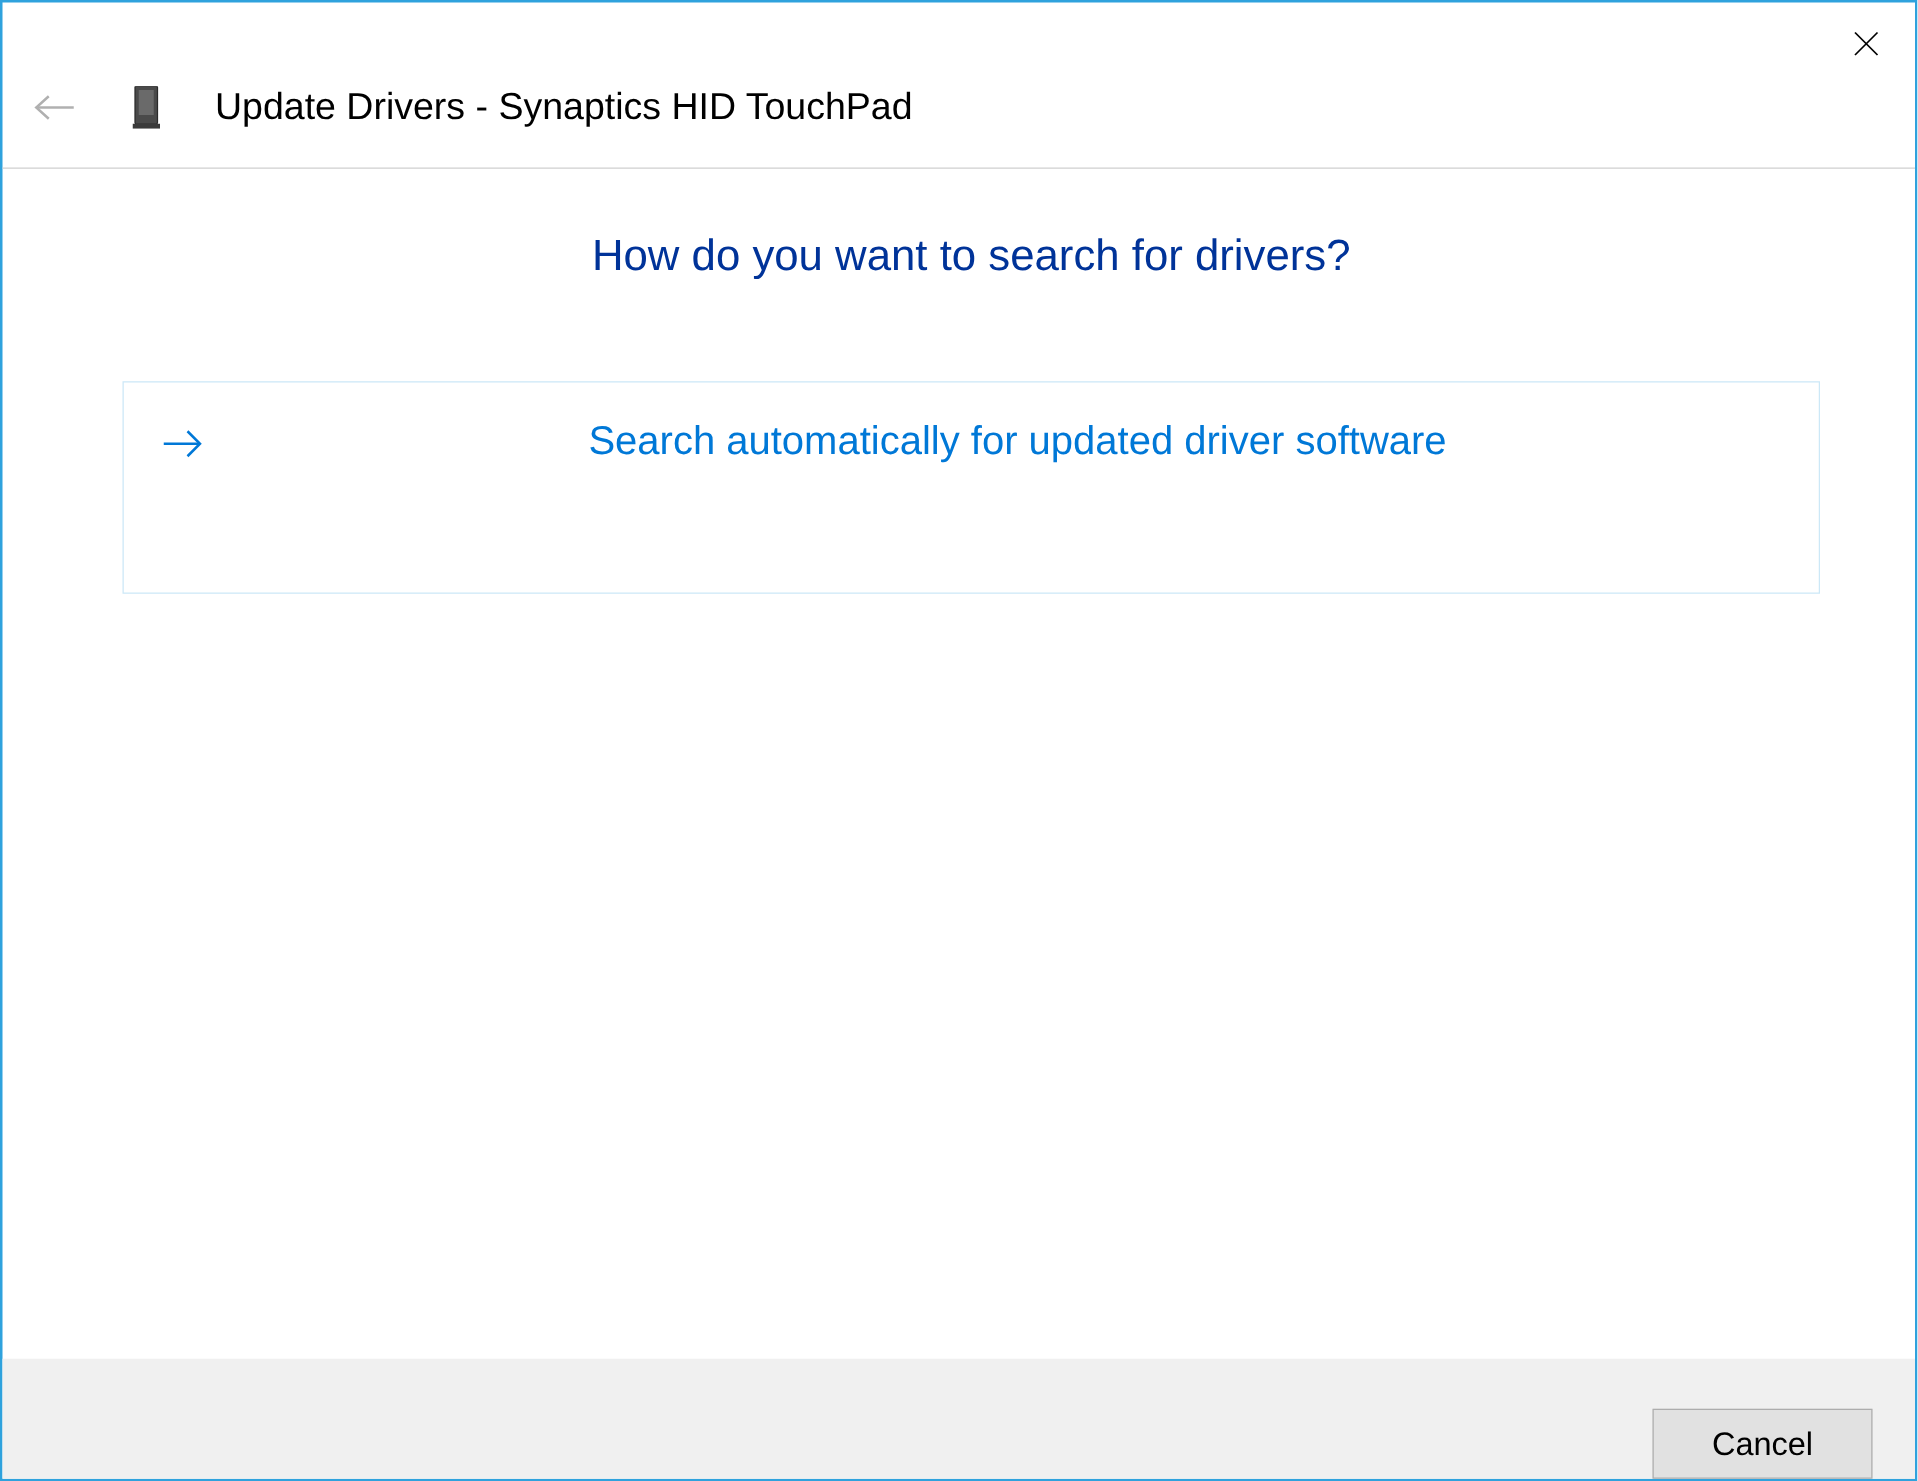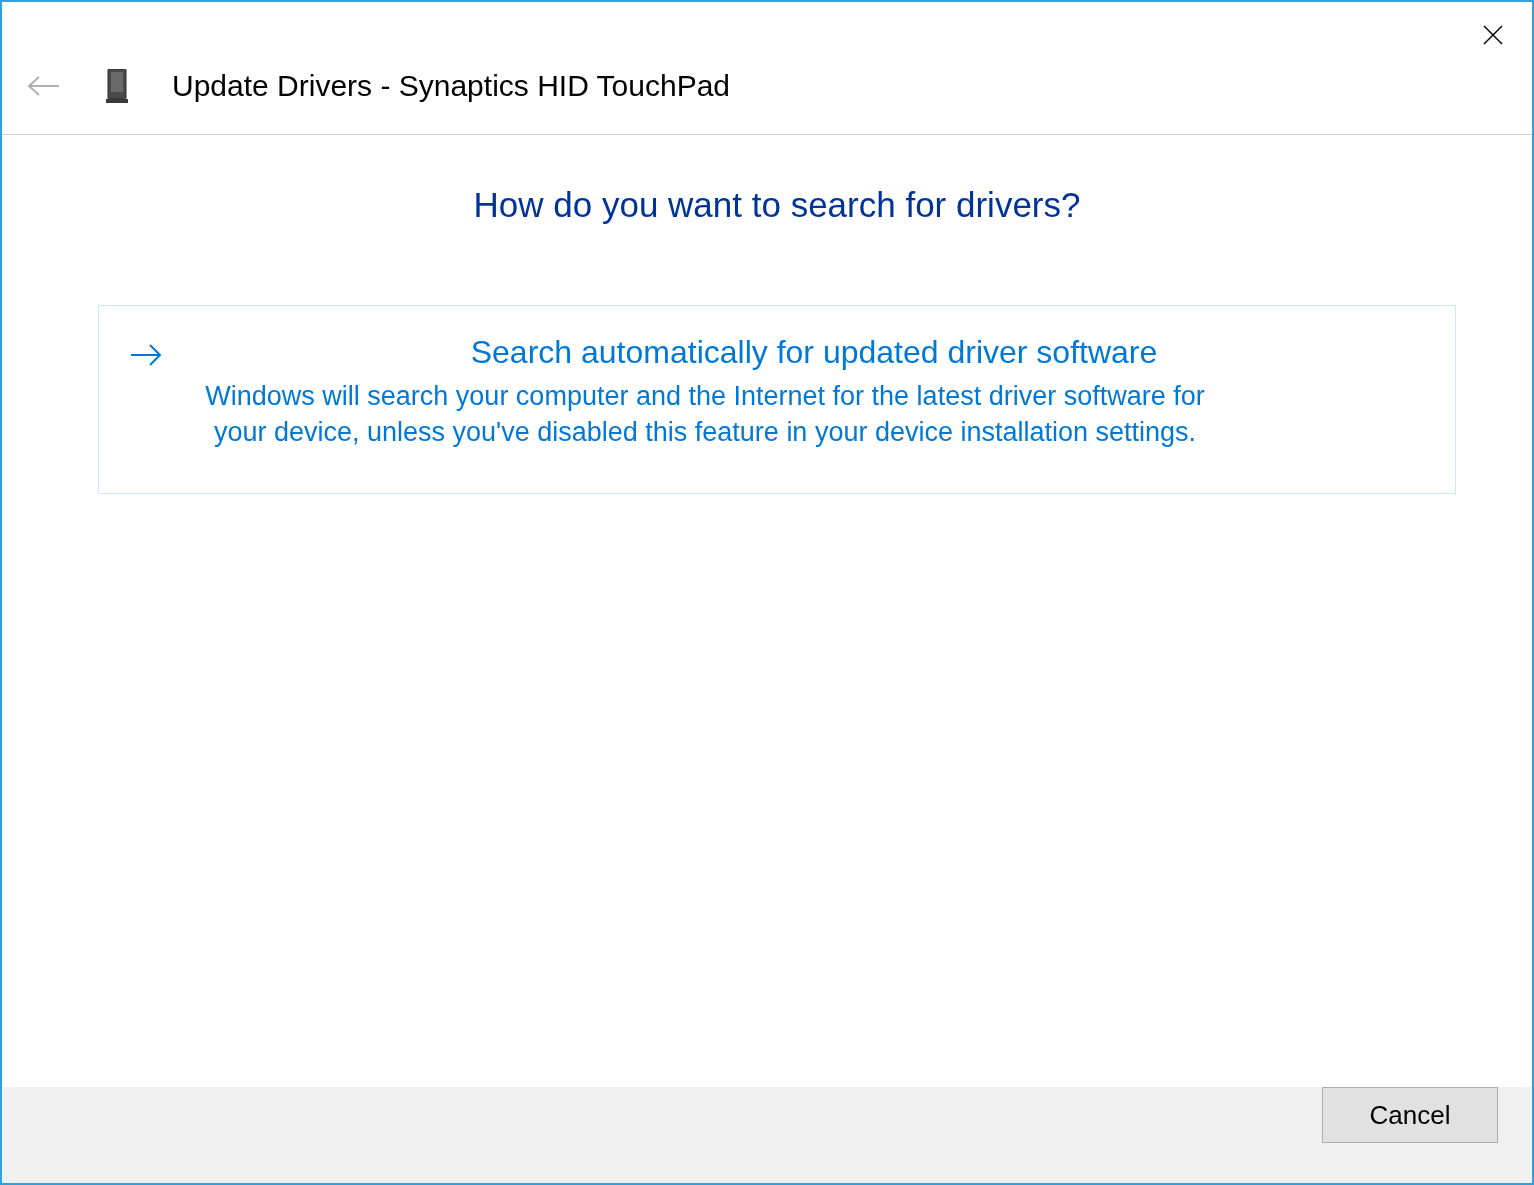--- a/index.html
+++ b/index.html
@@ -120,21 +120,21 @@
     font-size: 27px;
     color: #0078d7;
     line-height: 1.35;
     max-width: 1040px;
   }
   
   .footer {
     height: 96px;
     background: #f0f0f0;
     display: flex;
-    align-items: flex-start;
+    align-items: flex-end;
     justify-content: flex-end;
     padding-right: 34px;
   }
   .cancel-btn {
     width: 176px;
     height: 56px;
     background: #e1e1e1;
     border: 1px solid #adadad;
     font-size: 26px;
     color: #000;
@@ -181,21 +181,20 @@
     <div class="option hover">
       <div class="option-row">
         <div class="arrow-icon">
           <svg width="34" height="26" viewBox="0 0 34 26">
             <line x1="2" y1="13" x2="31" y2="13"></line>
             <polyline points="21,3 31,13 21,23"></polyline>
           </svg>
         </div>
         <div class="opt-text">
           <div class="opt-title">Search automatically for updated driver software</div>
-          <div class="opt-desc">Windows will search your computer and the Internet for the latest driver software for your device, unless you've disabled this feature in your device installation settings.</div>
         </div>
       </div>
     </div>
 
 
   </div>
 
   <div class="footer">
     <button class="cancel-btn">Cancel</button>
   </div>

